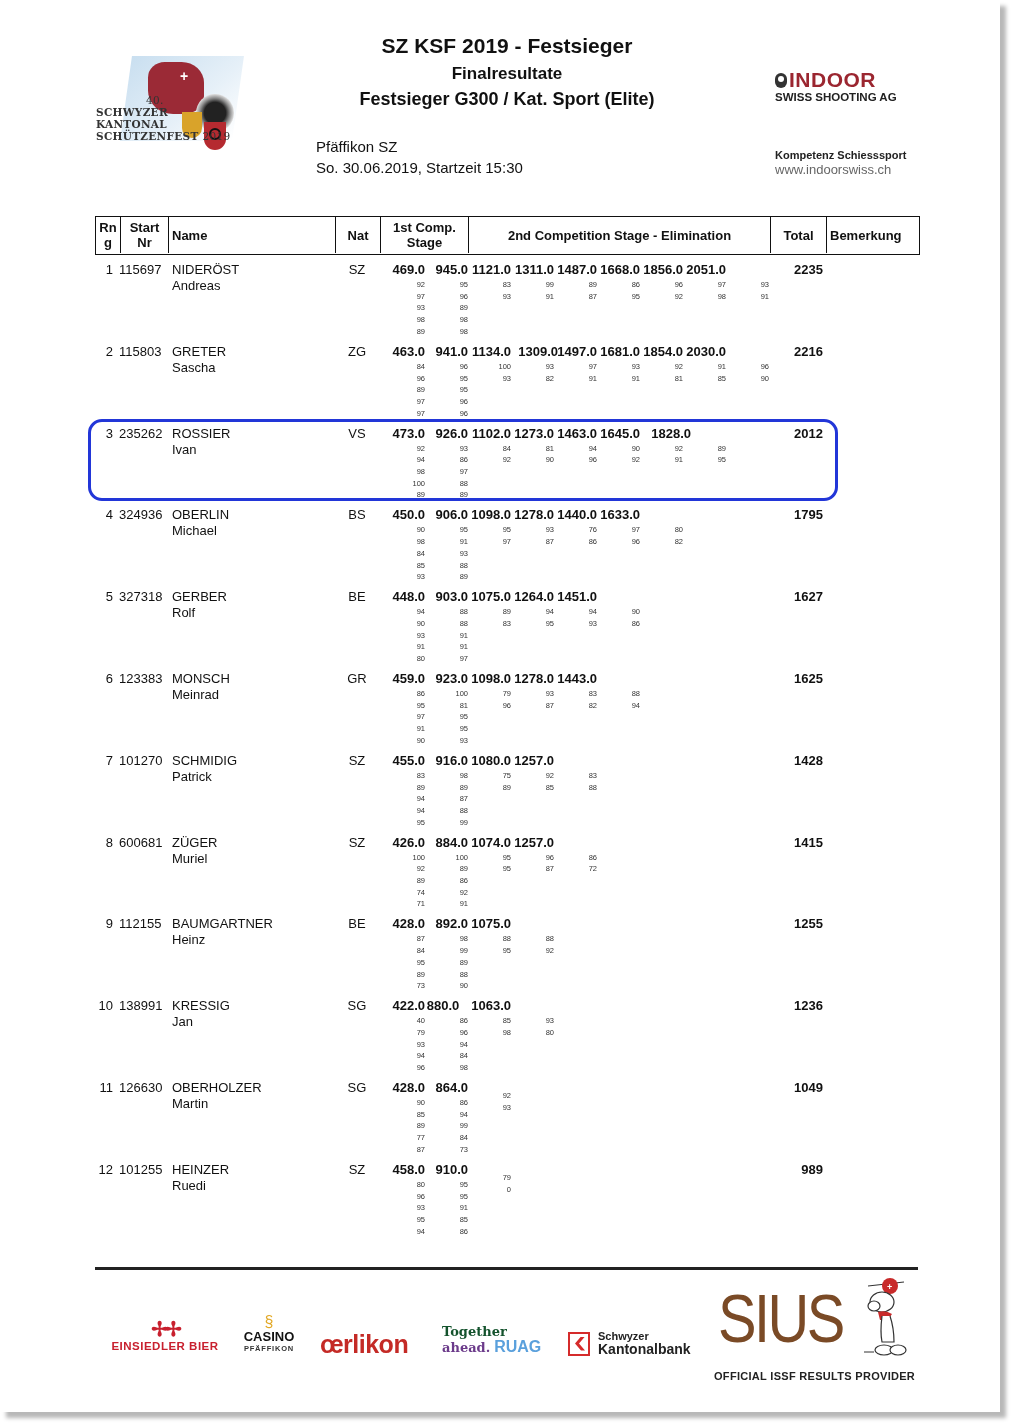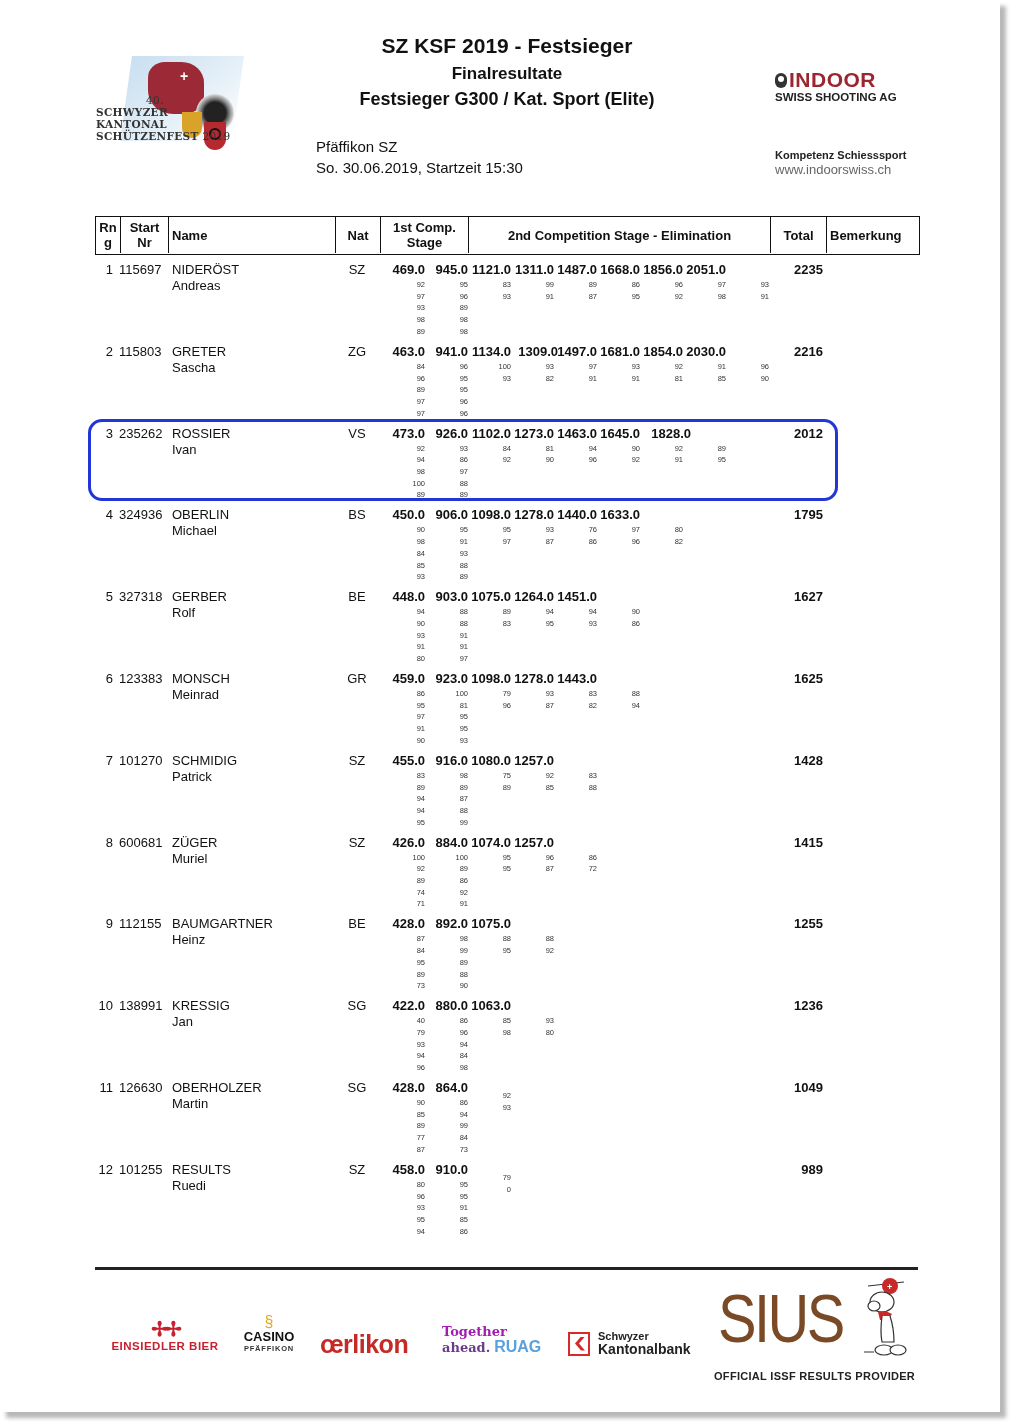--- a/index.html
+++ b/index.html
@@ -61,21 +61,21 @@
   .sponsor { position: absolute; }
   .einsiedler { left: 110px; top: 1318px; width: 110px; text-align: center; }
   .einsiedler .mark { color: #c8202e; font-size: 20px; font-weight: bold; letter-spacing: -3px; line-height: 22px; }
   .einsiedler .txt { color: #c8202e; font-size: 11.5px; font-weight: bold; letter-spacing: 0.5px; }
   .casino { left: 238px; top: 1313px; width: 62px; text-align: center; }
   .casino .mark { color: #e2a825; font-size: 16px; line-height: 17px; }
   .casino .txt { font-size: 13px; font-weight: bold; color: #111; line-height: 14px; }
   .casino .txt2 { font-size: 7.5px; font-weight: bold; color: #333; letter-spacing: 0.8px; }
   .oerlikon { left: 320px; top: 1330px; font-size: 25px; font-weight: bold; color: #c42a26; letter-spacing: -0.5px; }
   .ruag { left: 442px; top: 1324px; }
-  .ruag .t1r { font-family: "DejaVu Serif", serif; font-size: 13px; color: #a21caf; font-weight: bold; line-height: 15px; }
+  .ruag .t1r { font-family: "DejaVu Serif", serif; font-size: 13px; color: #14532d; font-weight: bold; line-height: 15px; }
   .ruag .t2r { font-family: "DejaVu Serif", serif; font-size: 13px; color: #6b3a8a; font-weight: bold; line-height: 15px; }
   .ruag .t2r .ruagw { font-family: "Liberation Sans", sans-serif; color: #5aa0dc; font-size: 16px; margin-left: 4px; }
   .szkb { left: 568px; top: 1330px; display: flex; align-items: center; }
   .szkb .box { width: 22px; height: 24px; border: 2px solid #d52b2b; box-sizing: border-box; position: relative; margin-right: 8px; }
   .szkb .box::after { content: ""; position: absolute; left: 5px; top: 3px; width: 10px; height: 14px; background: #d52b2b; clip-path: polygon(100% 0, 40% 50%, 100% 100%, 60% 100%, 0 50%, 60% 0); }
   .szkb .name1 { font-size: 11px; font-weight: bold; color: #222; line-height: 12px; }
   .szkb .name2 { font-size: 14px; font-weight: bold; color: #222; line-height: 15px; }
   .sius { left: 718px; top: 1284px; }
   .sius .word { font-size: 68px; color: #7a4a26; letter-spacing: -3px; line-height: 68px; font-family: "Liberation Sans", sans-serif; transform: scaleX(0.85); transform-origin: left; }
   .sius-mascot { position: absolute; left: 860px; top: 1276px; width: 50px; height: 84px; }
@@ -548,21 +548,21 @@
         <div class="total">1255</div>
         <div class="remark"></div>
       </div>
       <div class="row" style="top: 998.2px;">
         <div class="rank">10</div>
         <div class="startnr">138991</div>
         <div class="lname">KRESSIG</div>
         <div class="fname">Jan</div>
         <div class="nat">SG</div>
         <div class="cum" style="left:280px;">422.0</div>
-        <div class="cum" style="left:323px;">880.0</div>
+        <div class="cum" style="left:323px;text-align:center;">880.0</div>
         <div class="cum" style="left:366px;">1063.0</div>
         <div class="score-col" style="left:300px;">
           <div>40</div>
           <div>79</div>
           <div>93</div>
           <div>94</div>
           <div>96</div>
         </div>
         <div class="score-col" style="left:343px;">
           <div>86</div>
@@ -607,21 +607,21 @@
         <div class="score-col" style="left:386px;top:10px;">
           <div>92</div>
           <div>93</div>
         </div>
         <div class="total">1049</div>
         <div class="remark"></div>
       </div>
       <div class="row" style="top: 1161.8px;">
         <div class="rank">12</div>
         <div class="startnr">101255</div>
-        <div class="lname">RESULTS</div>
+        <div class="lname">HEINZER</div>
         <div class="fname">Ruedi</div>
         <div class="nat">SZ</div>
         <div class="cum" style="left:280px;">458.0</div>
         <div class="cum" style="left:323px;">910.0</div>
         <div class="score-col" style="left:300px;">
           <div>80</div>
           <div>96</div>
           <div>93</div>
           <div>95</div>
           <div>94</div>

